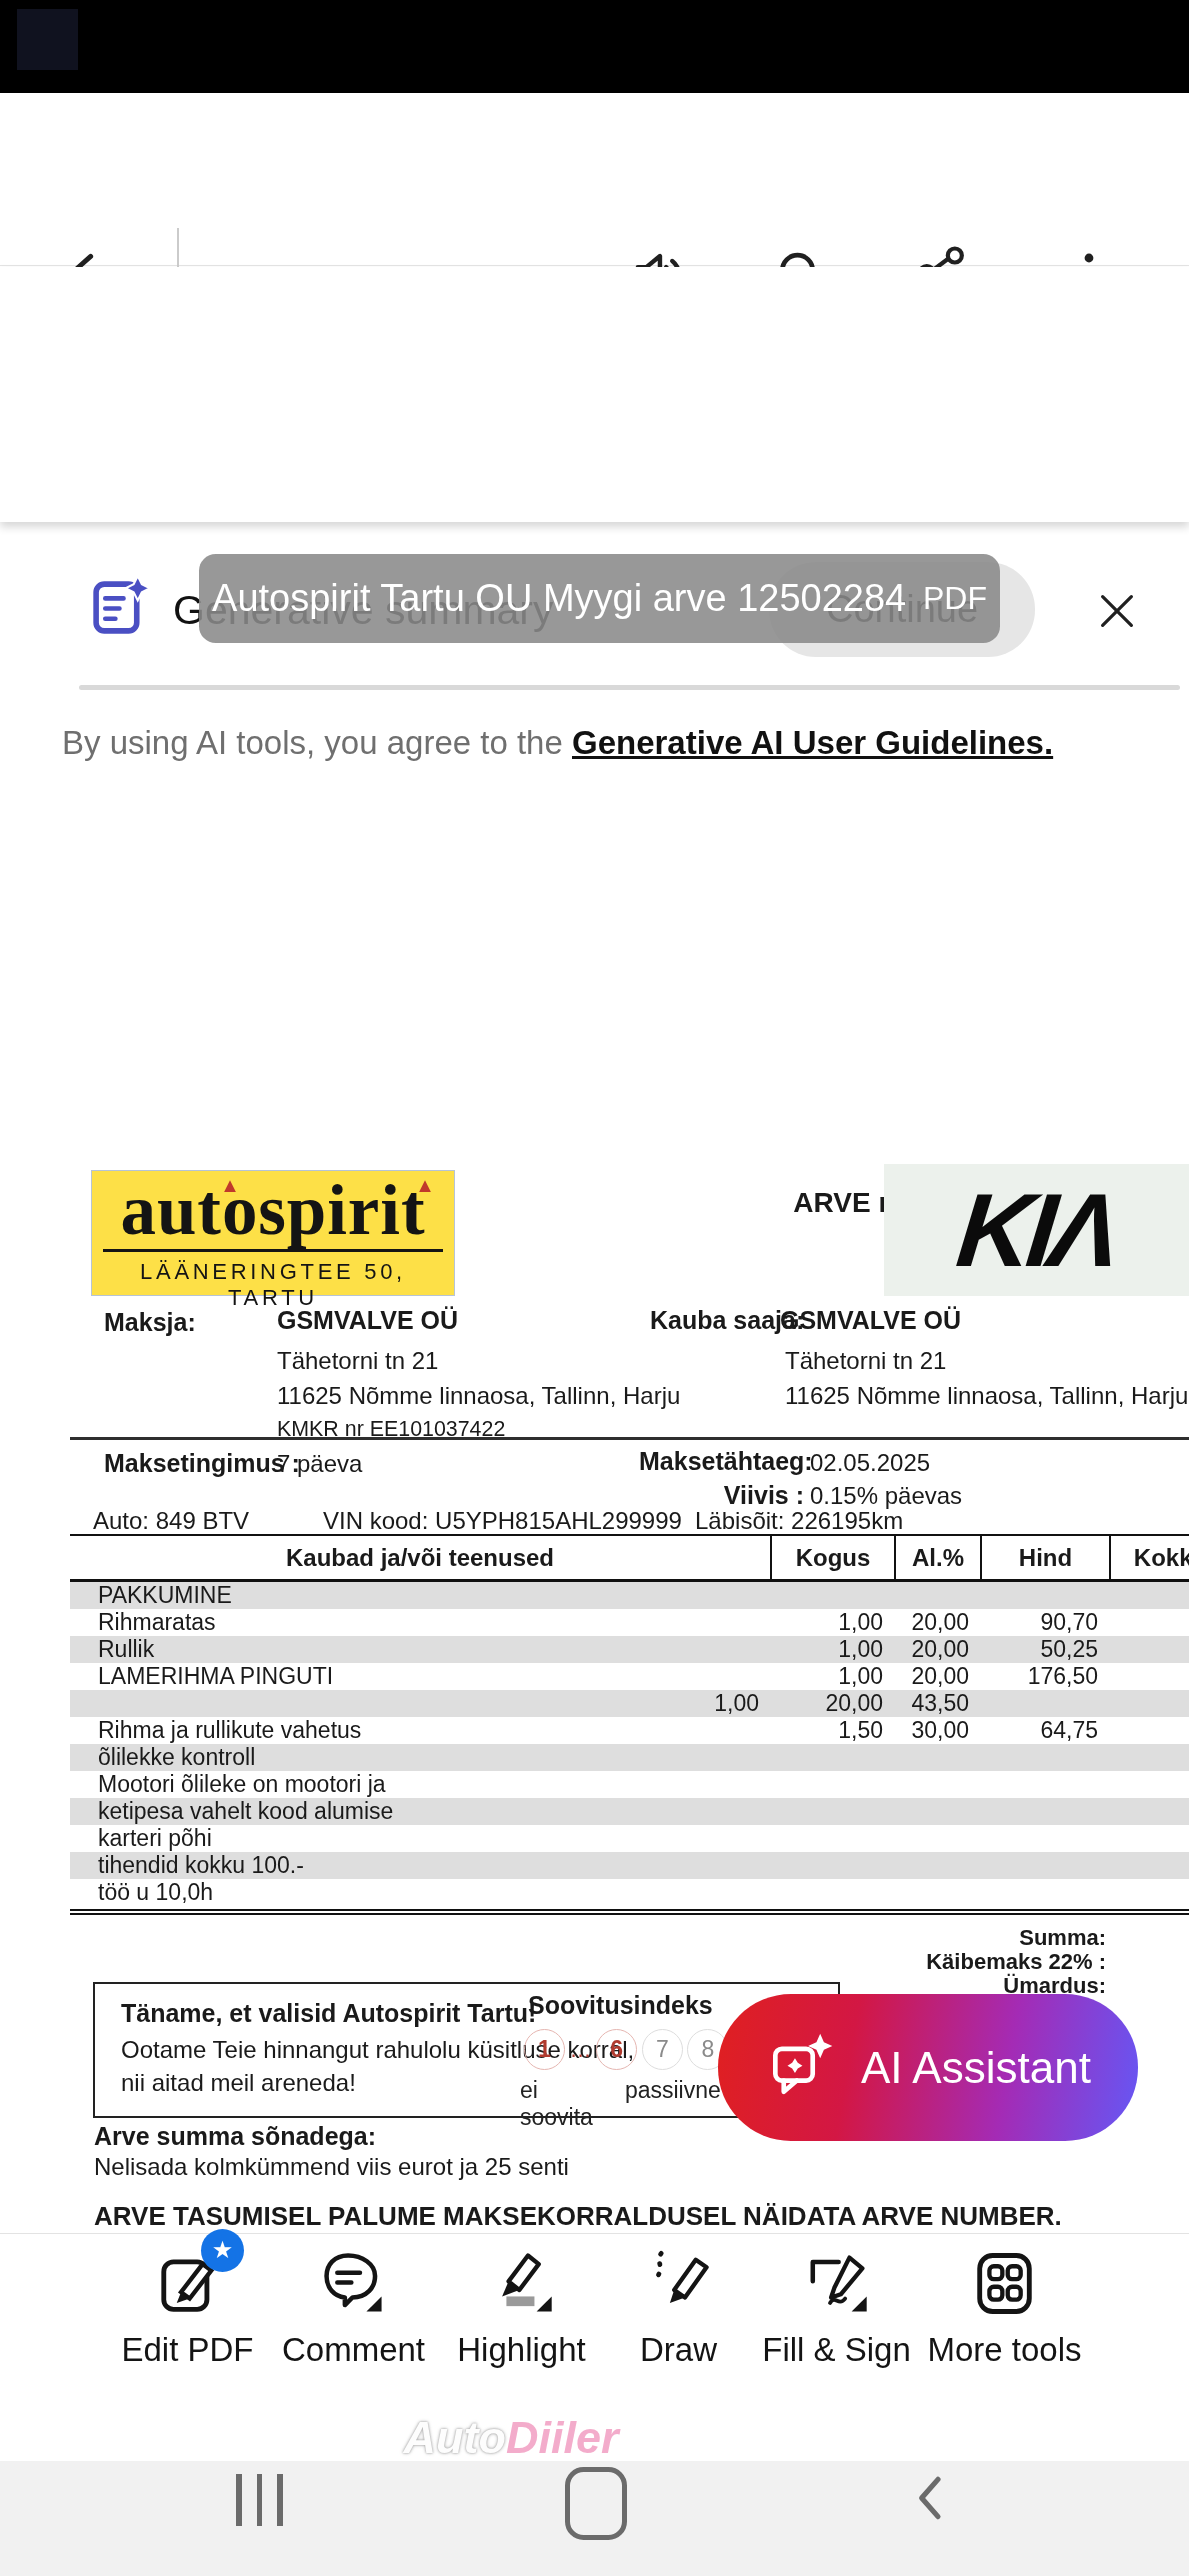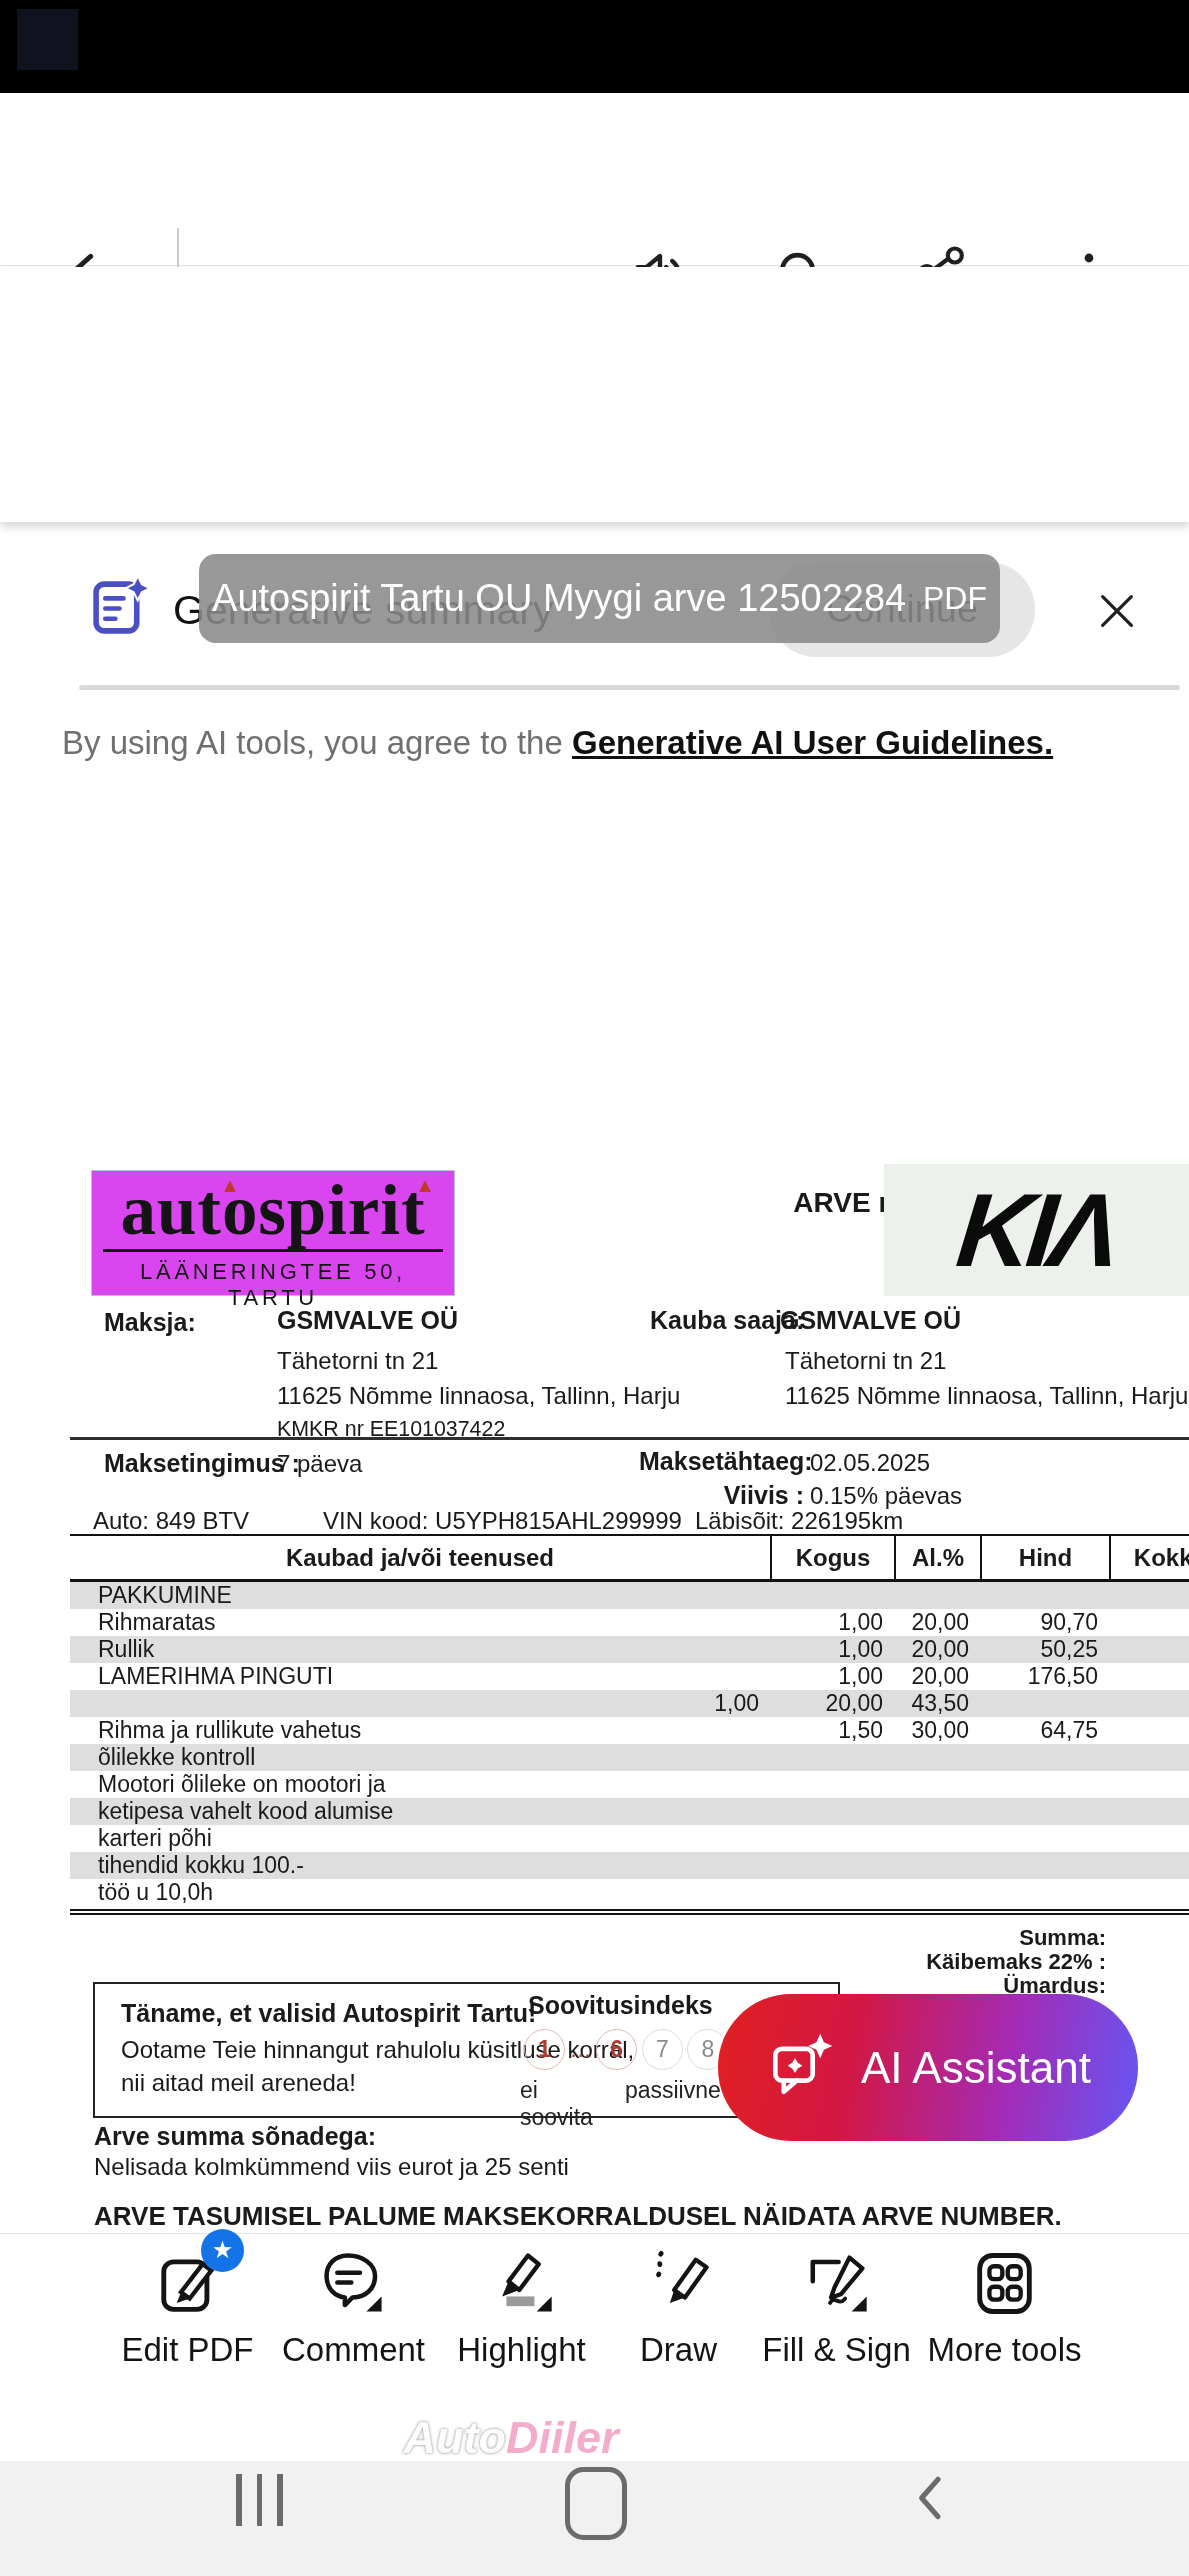--- a/index.html
+++ b/index.html
@@ -28,21 +28,21 @@
 
   
   .toast{left:199px;top:554px;width:801px;height:89px;border-radius:16.7px;background:rgba(138,138,138,.88);
          display:flex;align-items:center;justify-content:center;z-index:5;}
   .toast .fname{color:#fff;font-size:38px;}
   .toast .ftype{color:#fff;font-size:32px;margin-left:16.7px;}
 
   
   .doc{left:0;top:520px;width:1189px;height:1713px;background:#fff;}
 
-  .logo-block{left:91px;top:650px;width:362px;height:124px;border:1.9px solid #b6c4d6;background:#d946ef;text-align:center;}
+  .logo-block{left:91px;top:650px;width:362px;height:124px;border:1.9px solid #b6c4d6;background:#fde047;text-align:center;}
   .logo-word{font-family:"Liberation Serif","DejaVu Serif",serif;font-weight:600;font-size:71px;line-height:78px;color:#141414;letter-spacing:0.9px;}
   .logo-accent{position:absolute;width:12px;height:12px;background:#c0392b;clip-path:polygon(0 100%,50% 0,100% 100%);}
   .logo-rule{margin:0 11px;height:2.8px;background:#141414;}
   .logo-sub{font-size:22px;letter-spacing:3.7px;color:#141414;margin-top:7.4px;}
 
   .arve-block{left:650px;top:665px;width:395px;text-align:right;font-weight:bold;font-size:28px;line-height:35px;}
 
   .kia-block{left:884px;top:644px;width:305px;height:132px;background:#ecf1ec;display:flex;align-items:center;justify-content:center;}
   .kia-text{font-size:104px;font-weight:900;font-style:italic;letter-spacing:-5.6px;color:#0b0b0b;transform:skewX(-6deg);}
 

